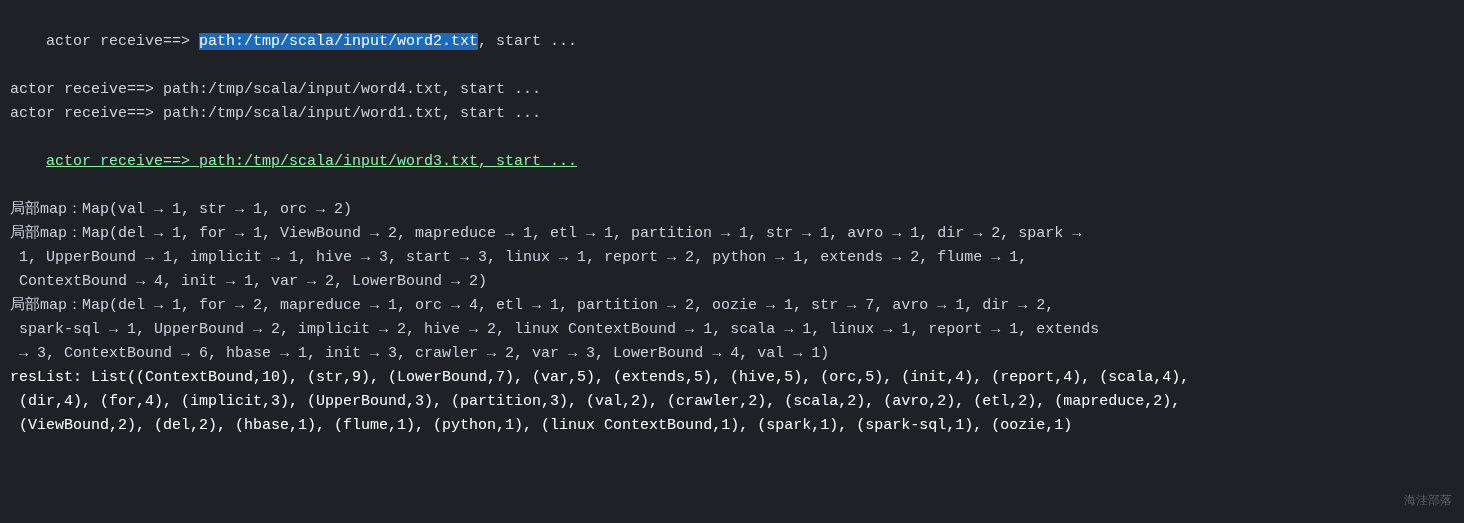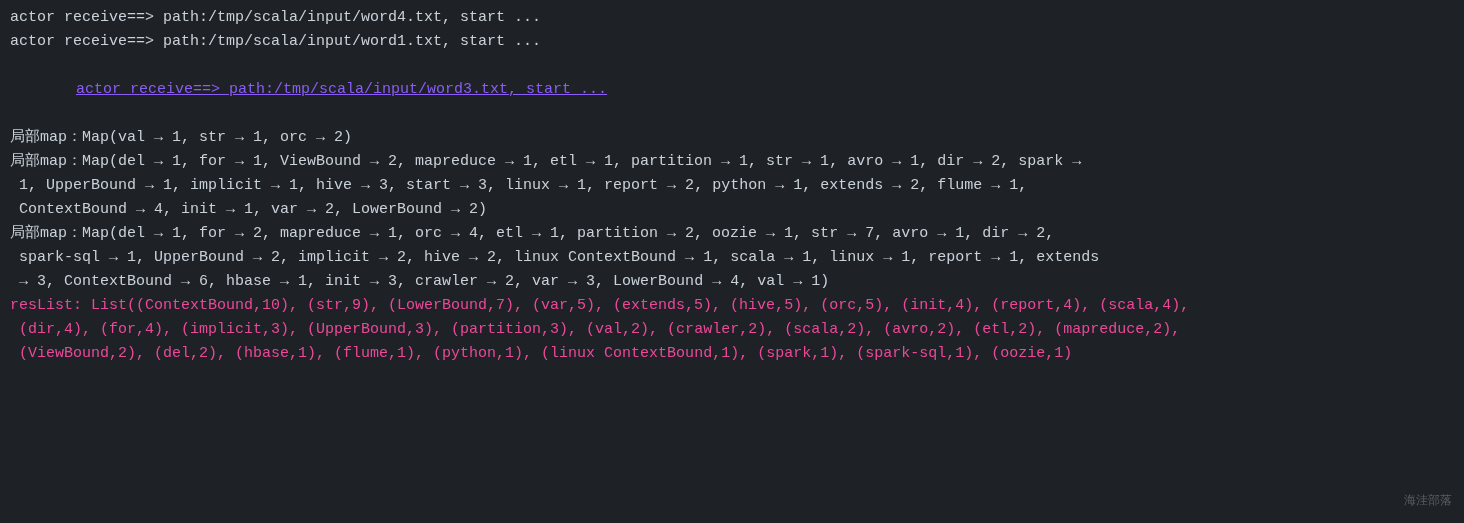--- a/index.html
+++ b/index.html
@@ -28,47 +28,49 @@
       white-space: pre-wrap;
       word-break: break-all;
     }
 
     .highlight-blue {
       background-color: #1a6abd;
       color: #ffffff;
     }
 
     .highlight-green-underline {
-      color: #8b5cf6;
+      color: #86efac;
       text-decoration: underline;
-      margin-left: 30px;
     }
 
     .line-green {
-      color: #ec4899;
+      color: #ffffff;
     }
 
     .line-normal {
       color: #c9d1d9;
     }
 
     .watermark {
       position: fixed;
       bottom: 12px;
       right: 12px;
       color: rgba(150, 150, 150, 0.5);
       font-size: 12px;
       font-family: 'Courier New', Courier, monospace;
     }
   </style>
 </head>
 <body>
 
 <div class="terminal">
 
+  <div class="line">
+    <span class="line-normal">actor receive==&gt; </span><span class="highlight-blue">path:/tmp/scala/input/word2.txt</span><span class="line-normal">, start ...</span>
+  </div>
 
   <div class="line line-normal">actor receive==&gt; path:/tmp/scala/input/word4.txt, start ...</div>
 
   <div class="line line-normal">actor receive==&gt; path:/tmp/scala/input/word1.txt, start ...</div>
 
   <div class="line">
     <span class="highlight-green-underline">actor receive==&gt; path:/tmp/scala/input/word3.txt, start ...</span>
   </div>
 
   <div class="line line-normal">局部map：Map(val → 1, str → 1, orc → 2)</div>

